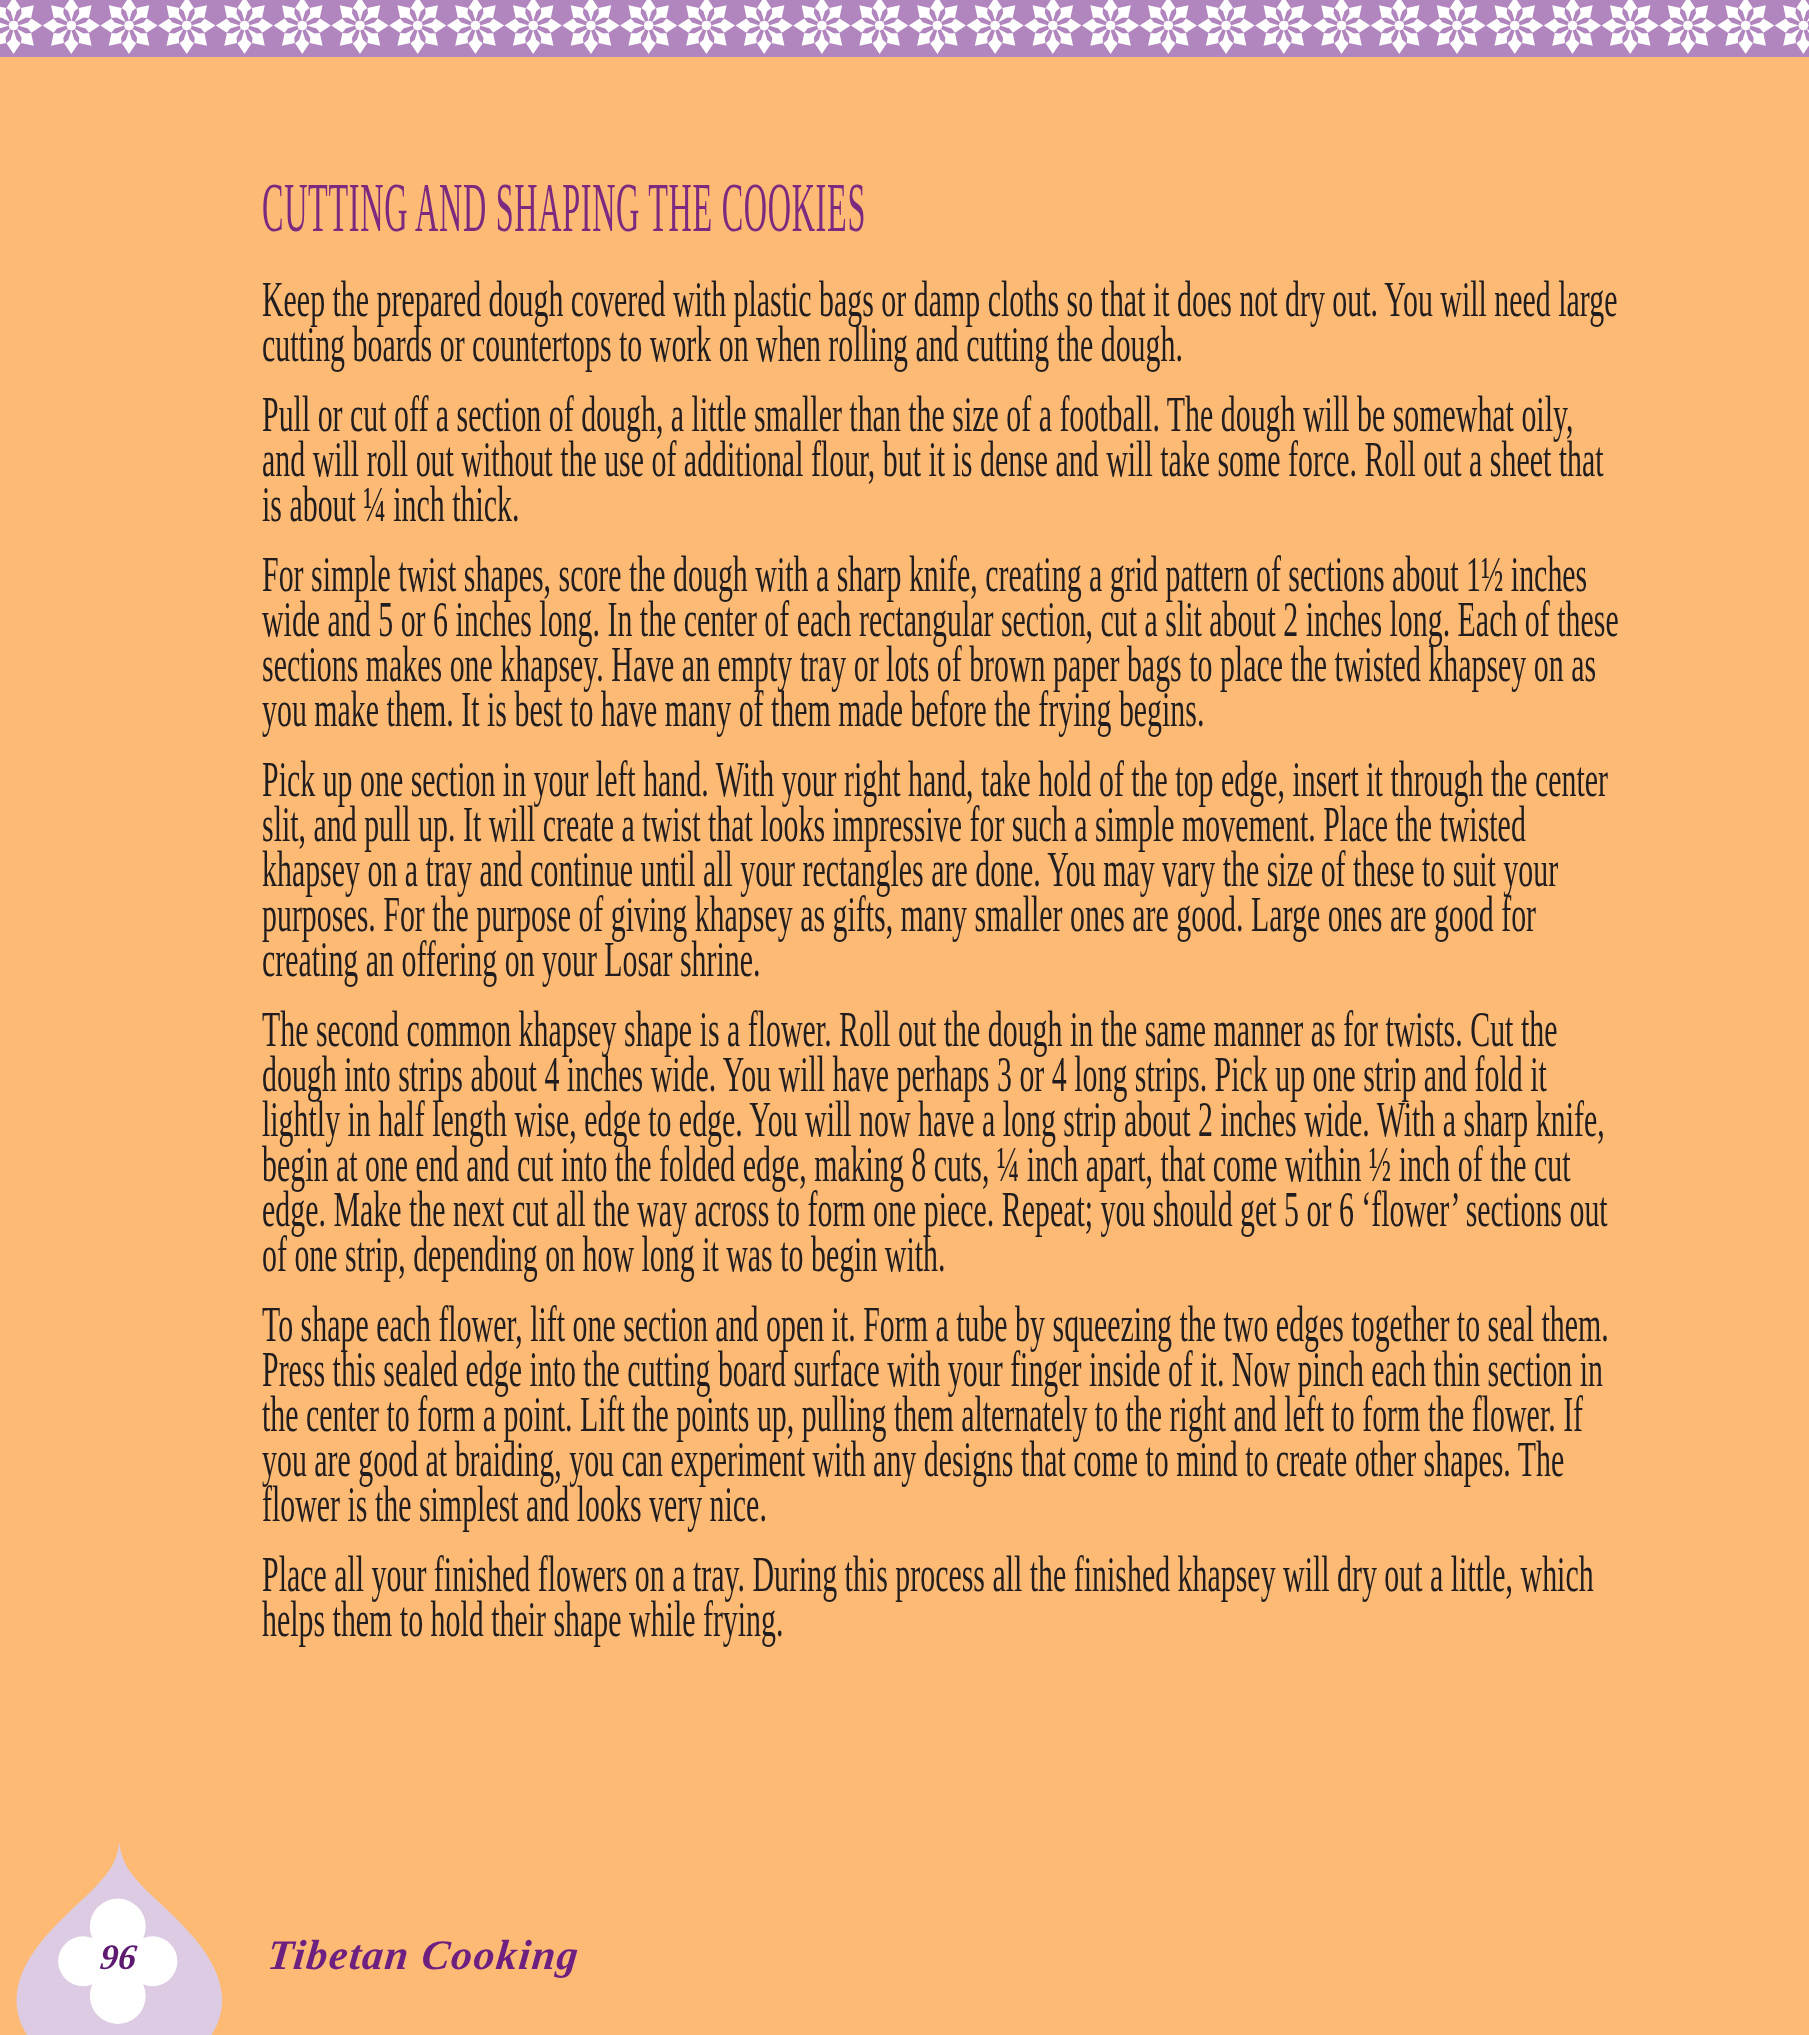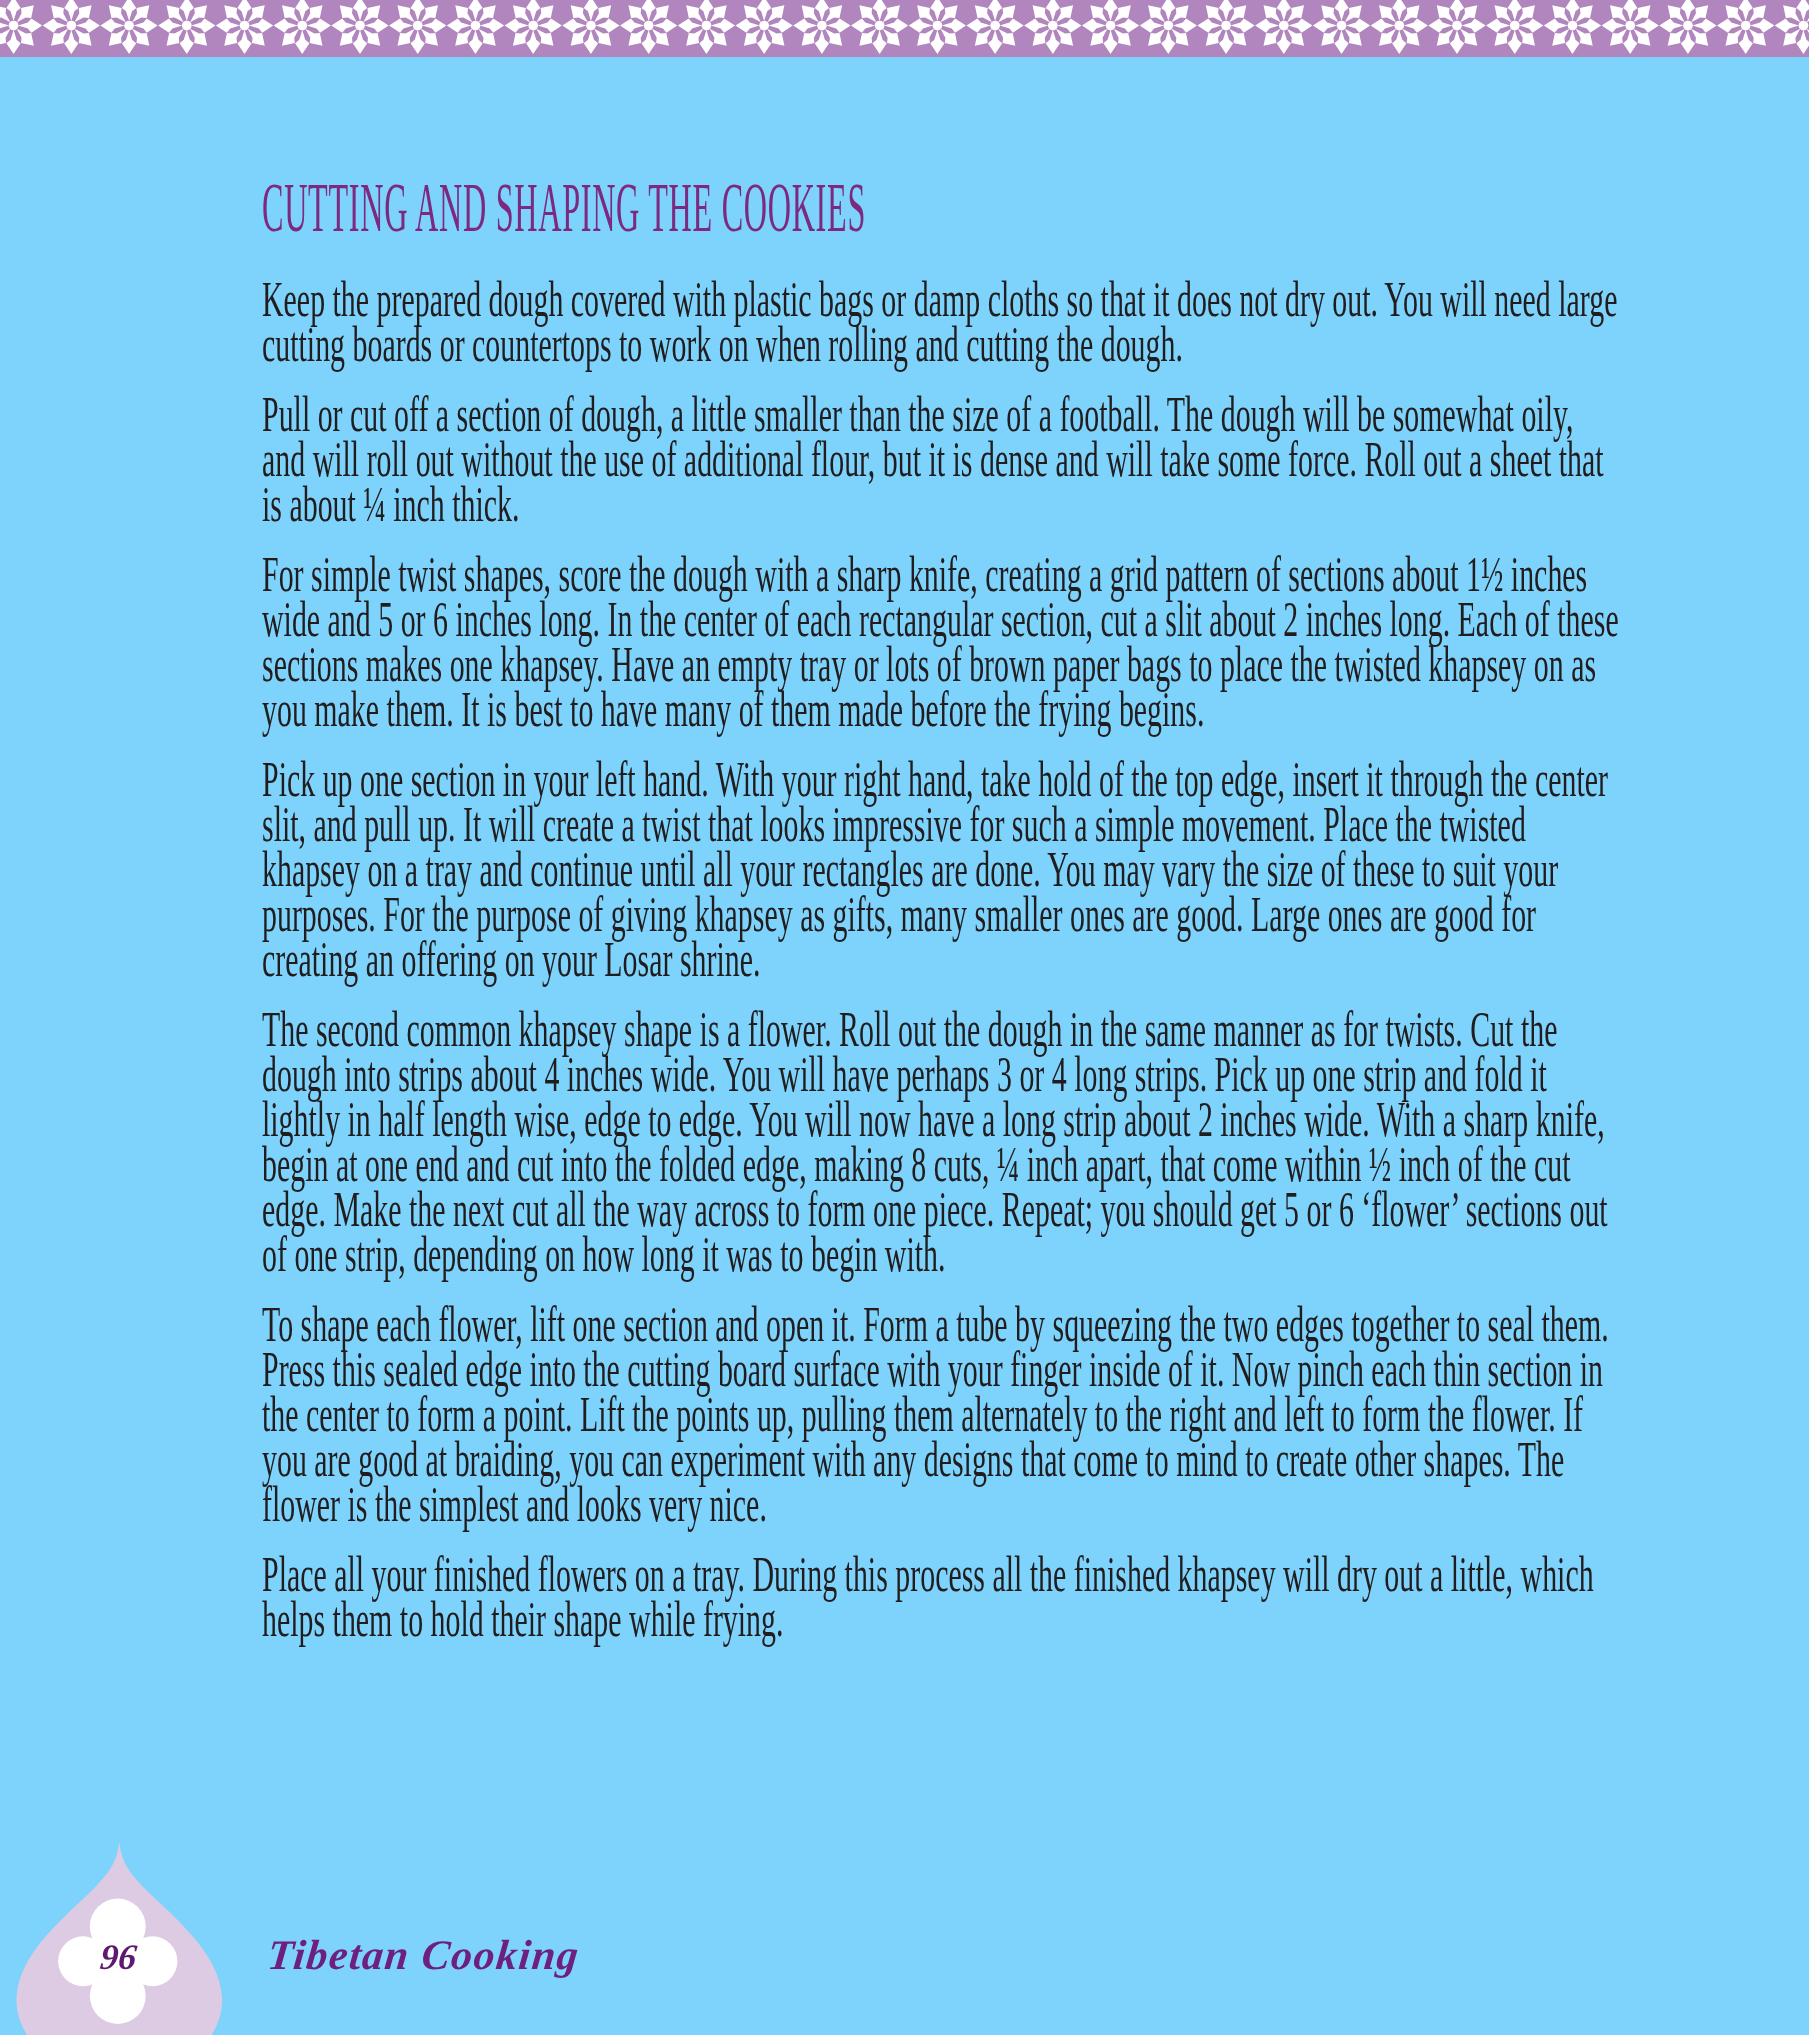--- a/index.html
+++ b/index.html
@@ -1,20 +1,20 @@
 <!DOCTYPE html>
 <html style="font-size:12px"><head>
 <meta charset="utf-8">
 <style>
   html, body { margin: 0; padding: 0; background: #ffffff; }
   .page {
     position: relative;
     width: 1809px;
     height: 2035px;
-    background: #7dd3fc;
+    background: #fdba74;
     overflow: hidden;
     font-family: "Liberation Serif", serif;
   }
 
   
   .top-band {
     position: absolute;
     top: 0; left: 0;
     width: 1809px; height: 57px;
     display: block;

